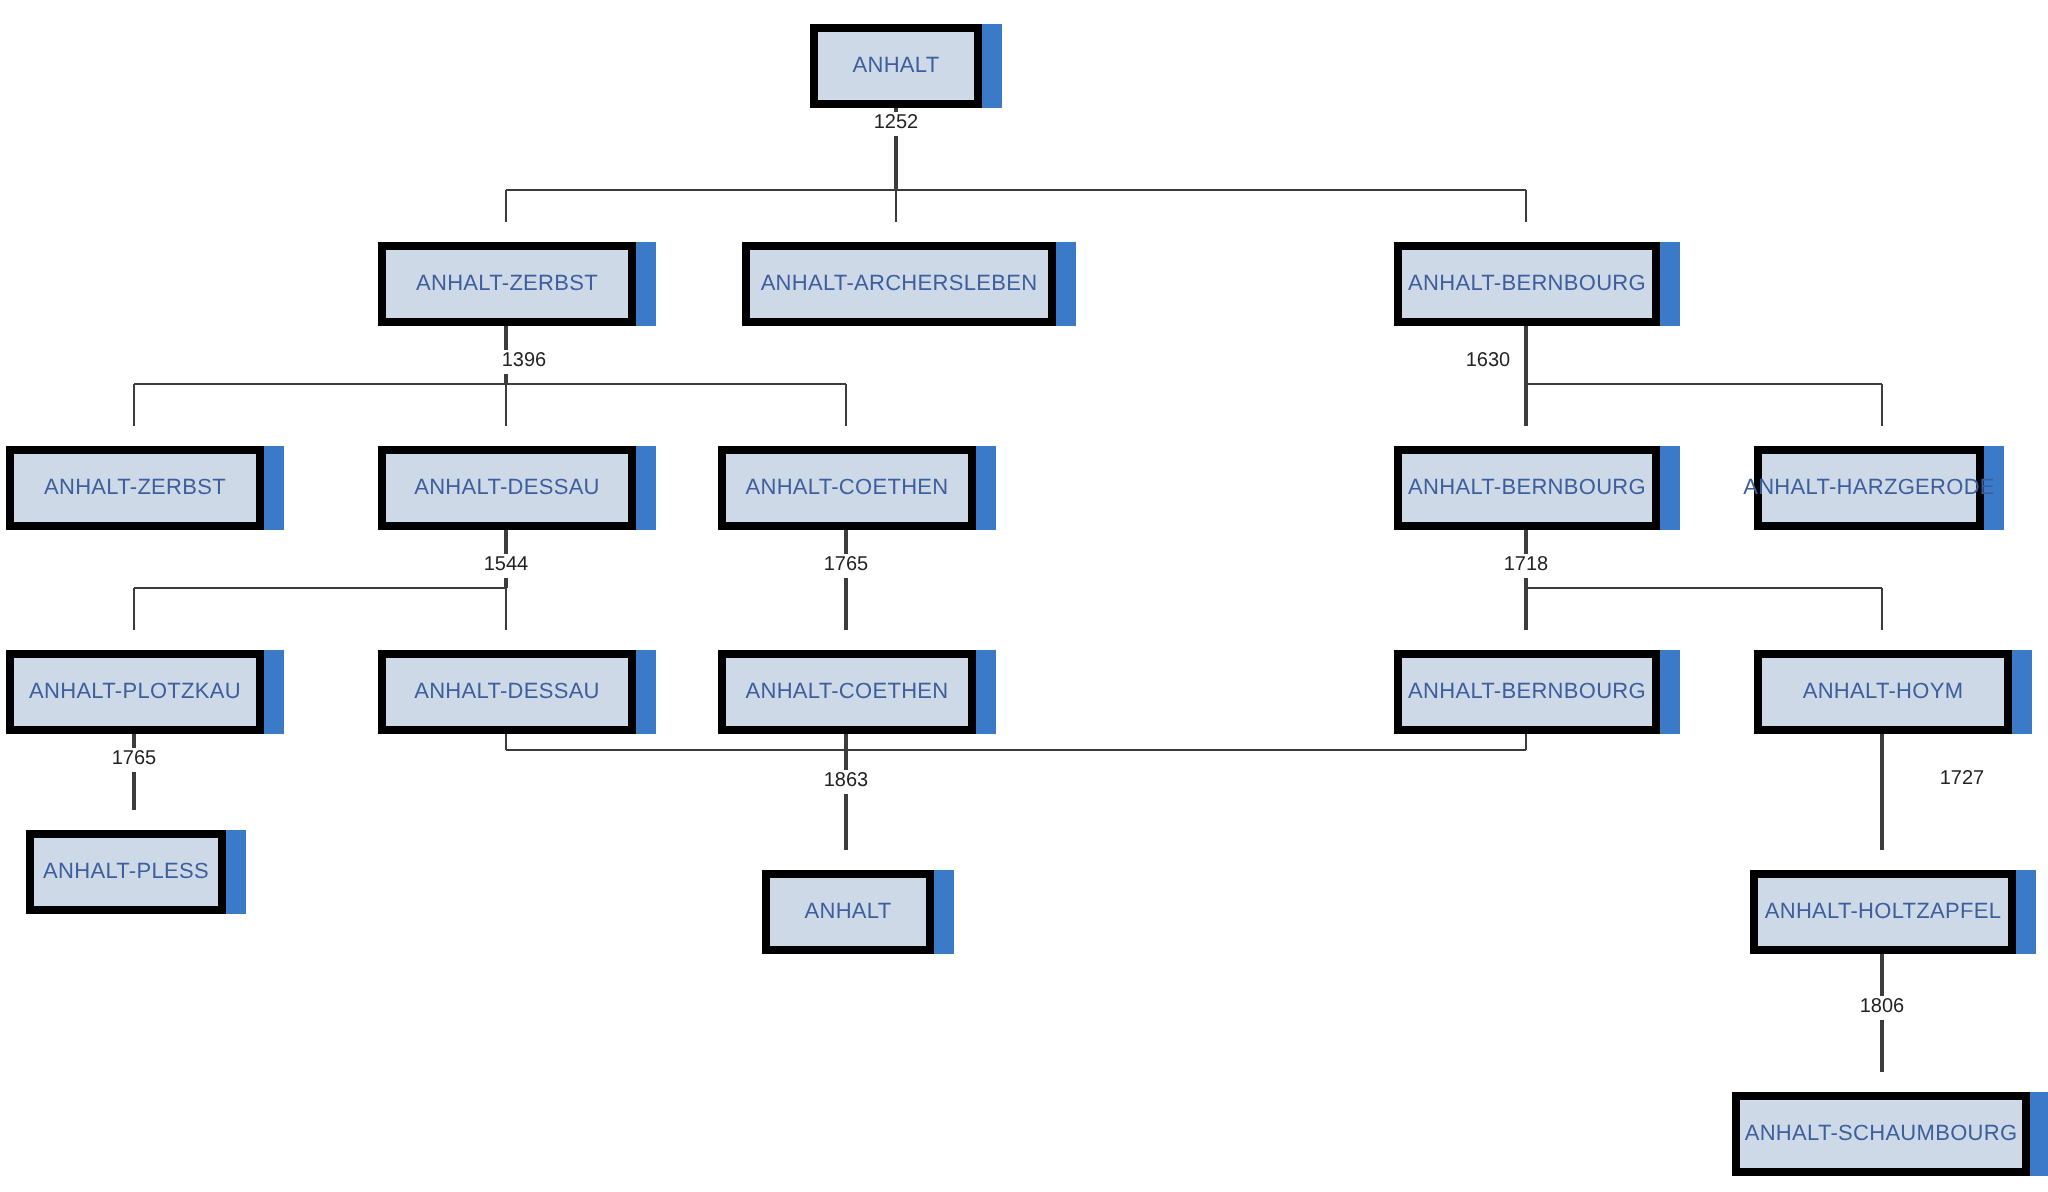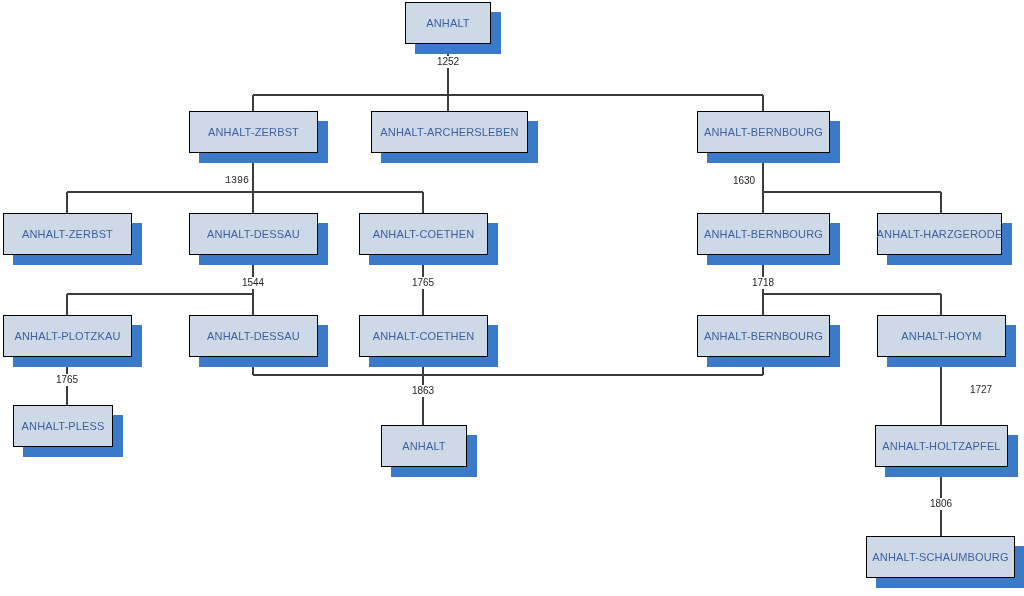--- a/index.html
+++ b/index.html
@@ -32,26 +32,26 @@
     position: absolute;
     left: 10px;
     top: 10px;
     width: 100%;
     height: 100%;
     background: #3b79c9;
   }
   .node .box {
     position: absolute;
     left: 0;
-    top: 0;
+    top: 10px;
     width: 100%;
     height: 100%;
     box-sizing: border-box;
     background: #cdd9e7;
-    border: 1px solid #000000;
+    border: 4px solid #000000;
     display: flex;
     align-items: center;
     justify-content: center;
   }
   .node .label {
     color: #3d5f9e;
     font-size: 11px;
     font-family: "Liberation Sans", sans-serif;
     letter-spacing: 0.15px;
     white-space: nowrap;
@@ -165,21 +165,21 @@
     </div>
   </div>
 
   <div class="node" style="left:697px;top:213px;width:133px;height:42px;">
     <div class="shadow"></div>
     <div class="box">
       <span class="label">ANHALT-BERNBOURG</span>
     </div>
   </div>
 
-  <div class="node" style="left:877px;top:213px;width:125px;height:42px;padding-left:41px;">
+  <div class="node" style="left:877px;top:213px;width:115px;height:42px;padding-left:41px;">
     <div class="shadow"></div>
     <div class="box">
       <span class="label">ANHALT-HARZGERODE</span>
     </div>
   </div>
 
   <div class="node" style="left:3px;top:315px;width:129px;height:42px;">
     <div class="shadow"></div>
     <div class="box">
       <span class="label">ANHALT-PLOTZKAU</span>
@@ -236,21 +236,21 @@
   </div>
 
   <div class="node" style="left:866px;top:536px;width:149px;height:42px;">
     <div class="shadow"></div>
     <div class="box">
       <span class="label">ANHALT-SCHAUMBOURG</span>
     </div>
   </div>
 
   <div class="edge-label" style="left:448px;top:56px;transform:translateX(-50%);">1252</div>
-  <div class="edge-label" style="left:237px;top:175px;transform:translateX(-50%);font-family:Liberation Mono, monospace;">1396</div>
+  <div class="edge-label" style="left:262px;top:175px;transform:translateX(-50%);">1396</div>
   <div class="edge-label" style="left:744px;top:175px;transform:translateX(-50%);">1630</div>
   <div class="edge-label" style="left:253px;top:277px;transform:translateX(-50%);">1544</div>
   <div class="edge-label" style="left:423px;top:277px;transform:translateX(-50%);">1765</div>
   <div class="edge-label" style="left:763px;top:277px;transform:translateX(-50%);">1718</div>
   <div class="edge-label" style="left:67px;top:374px;transform:translateX(-50%);">1765</div>
   <div class="edge-label" style="left:423px;top:385px;transform:translateX(-50%);">1863</div>
   <div class="edge-label" style="left:941px;top:384px;transform:translateX(-50%);margin-left:40px;">1727</div>
   <div class="edge-label" style="left:941px;top:498px;transform:translateX(-50%);">1806</div>
 
 </div>

